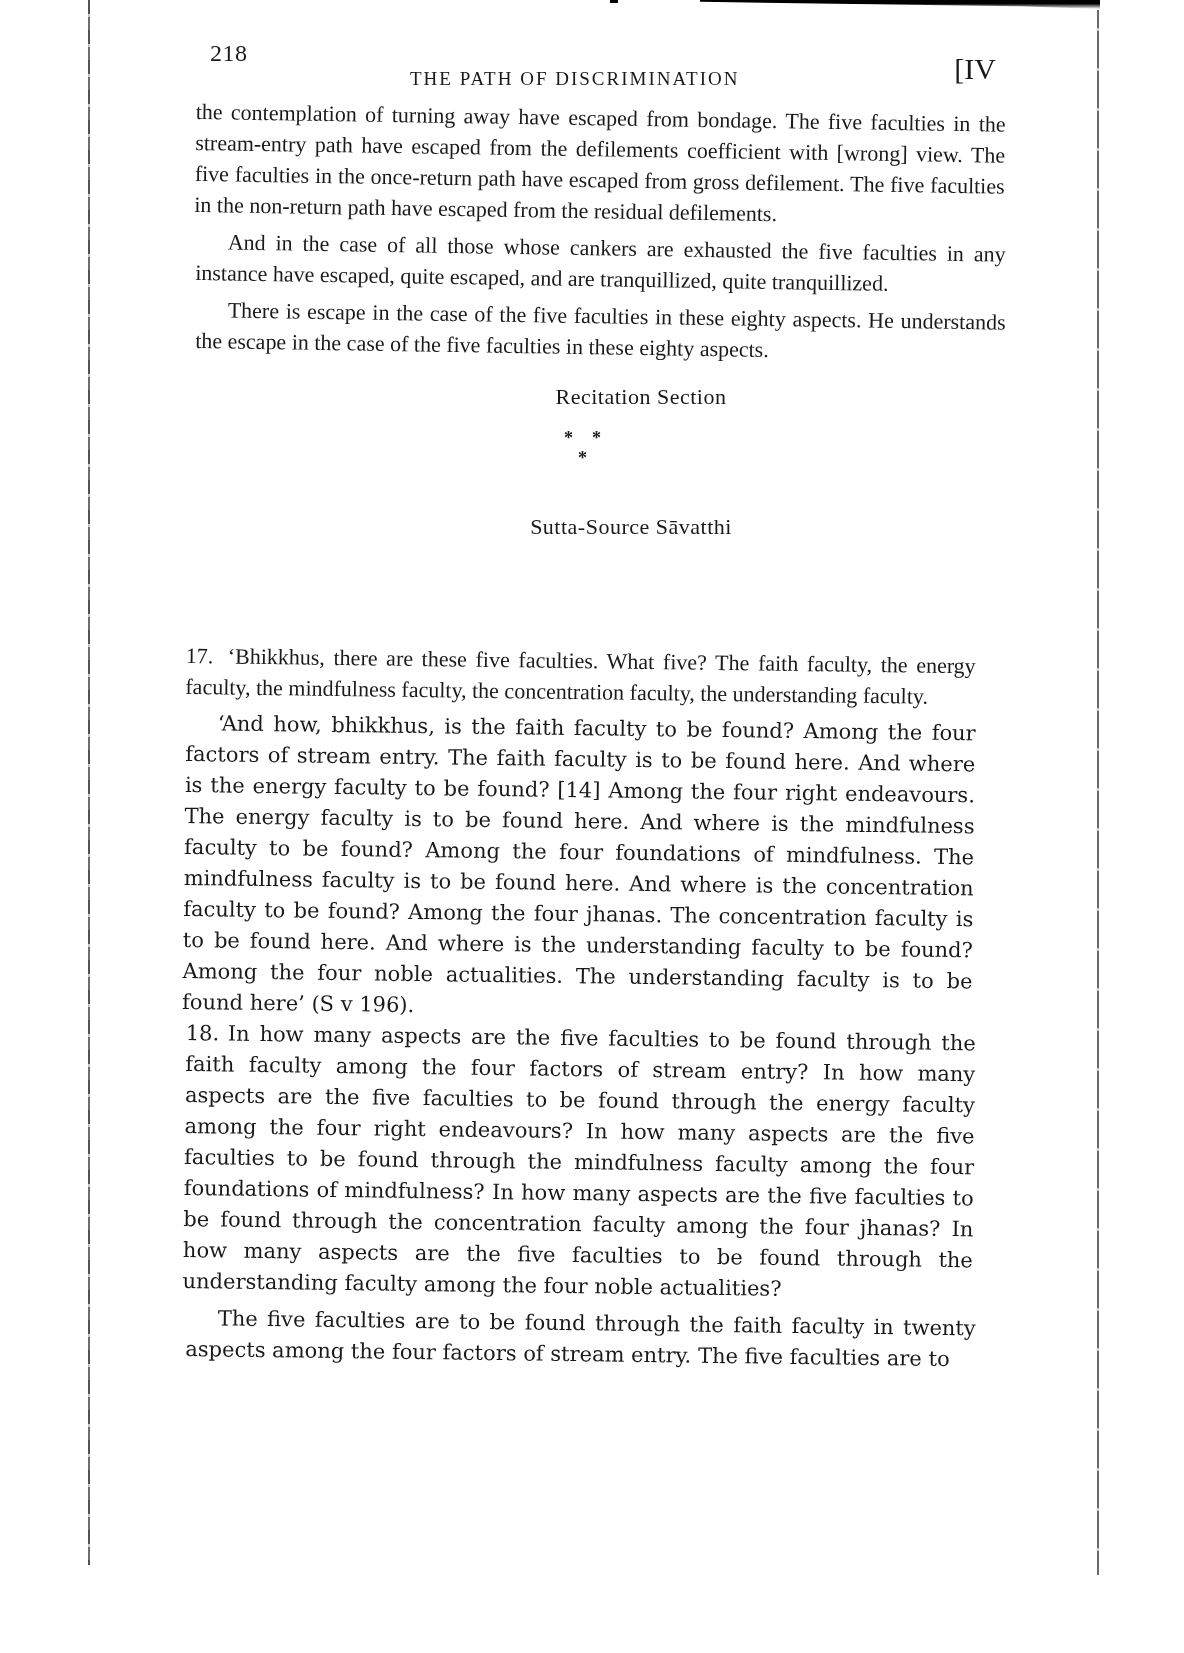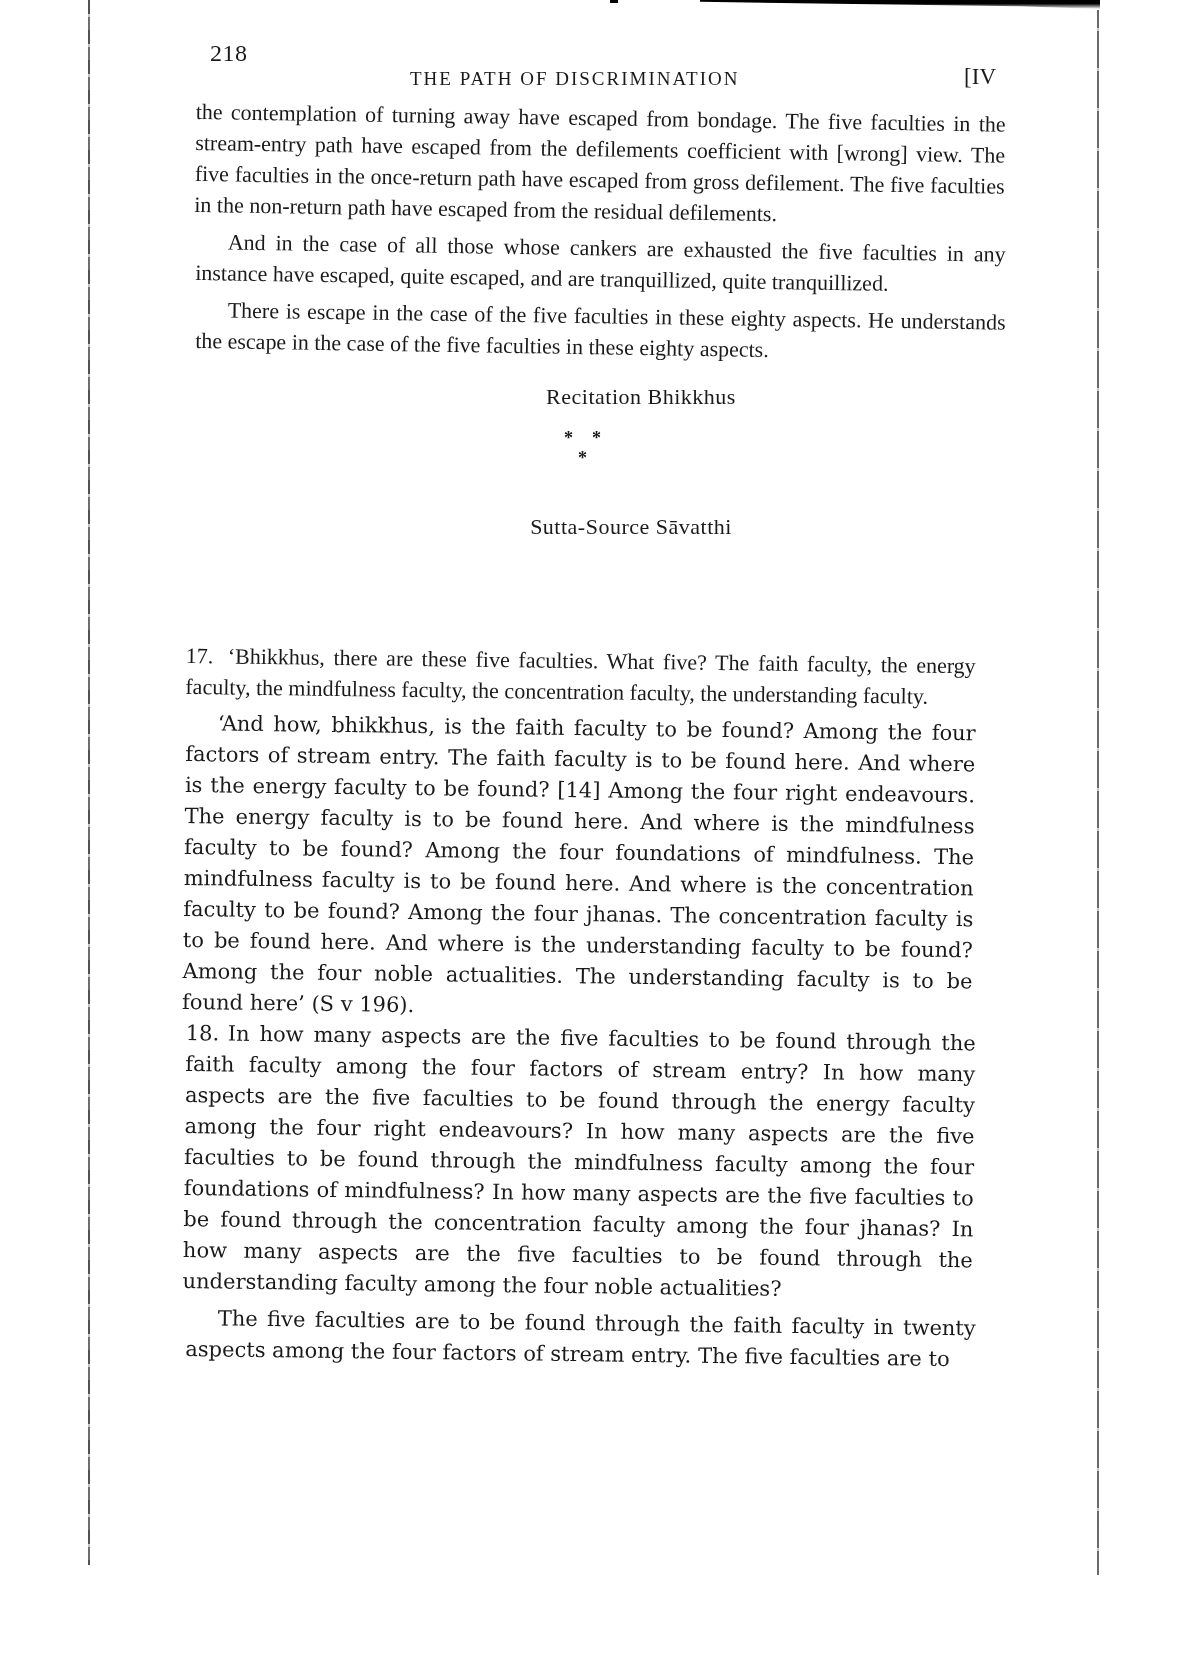--- a/index.html
+++ b/index.html
@@ -74,22 +74,22 @@
       left: 214px;
       top: 32px;
       font-size: 19px;
       letter-spacing: 2px;
       font-variant: small-caps;
       text-transform: uppercase;
     }
     .chapter-mark {
       position: absolute;
       right: 10px;
-      top: 28px;
-      font-size: 23px;
+      top: 16px;
+      font-size: 30px;
     }
 
     .para {
       font-size: 22px;
       line-height: 31px;
       text-align: justify;
       margin: 0;
       transform: rotate(0.9deg);
       transform-origin: left top;
     }
@@ -158,21 +158,21 @@
   <div class="running-head">
     <span class="page-number">218</span>
     <span class="running-title">THE PATH OF DISCRIMINATION</span>
     <span class="chapter-mark">[IV</span>
   </div>
 
   <p class="para block1">the contemplation of turning away have escaped from bondage. The five faculties in the stream-entry path have escaped from the defilements coefficient with [wrong] view. The five faculties in the once-return path have escaped from gross defilement. The five faculties in the non-return path have escaped from the residual defilements.</p>
   <p class="para indent gap">And in the case of all those whose cankers are exhausted the five faculties in any instance have escaped, quite escaped, and are tranquillized, quite tranquillized.</p>
   <p class="para indent gap">There is escape in the case of the five faculties in these eighty aspects. He understands the escape in the case of the five faculties in these eighty aspects.</p>
 
-  <p class="section-heading recitation">Recitation Bhikkhus</p>
+  <p class="section-heading recitation">Recitation Section</p>
   <div class="asterisms">
     <span style="left:368px; top:0px;">*</span>
     <span style="left:396px; top:0px;">*</span>
     <span style="left:382px; top:20px;">*</span>
   </div>
   <p class="section-heading sutta-source">Sutta-Source Sāvatthi</p>
 </div>
 
 <div class="body2">
   <p class="para numbered">

